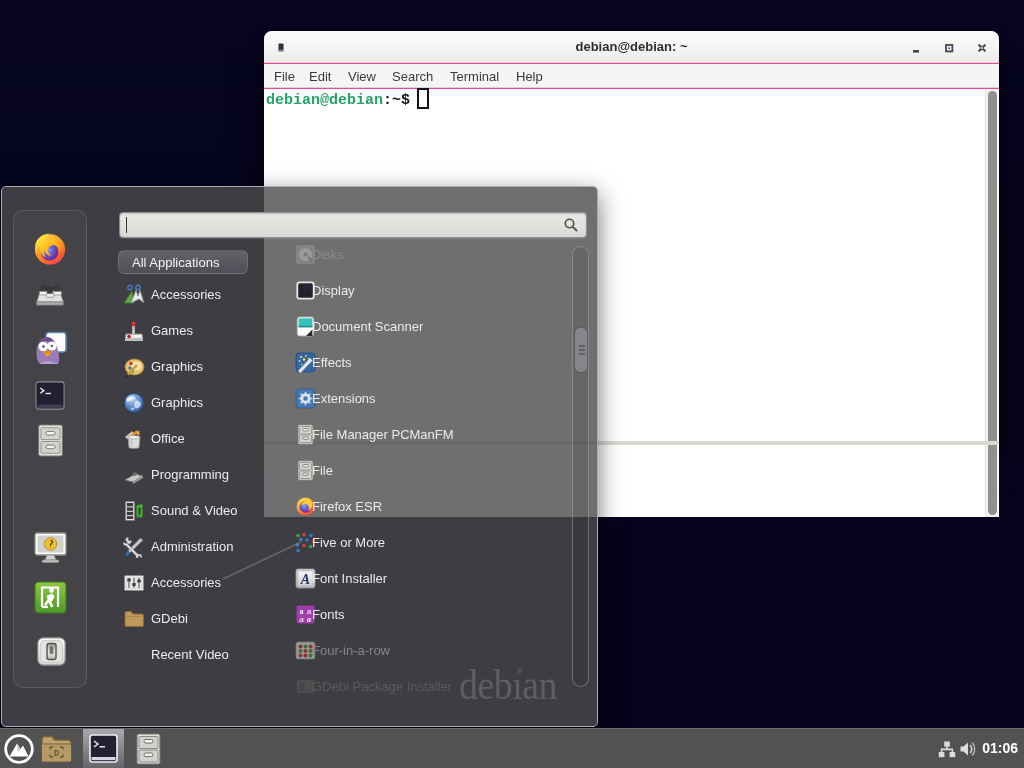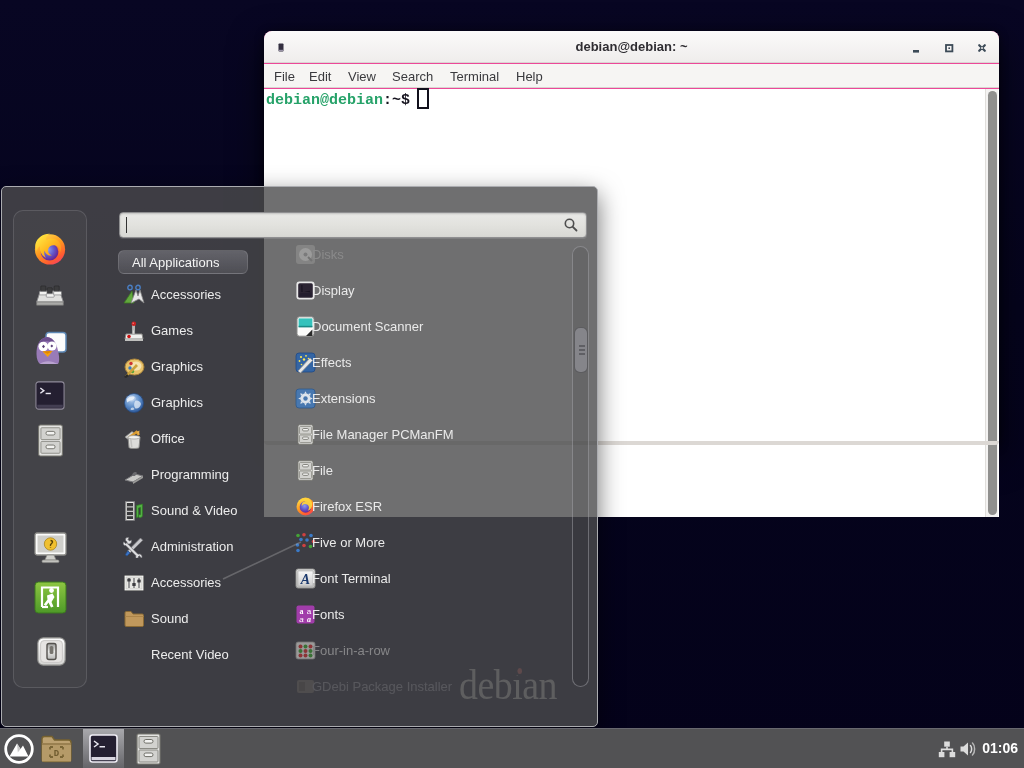--- a/index.html
+++ b/index.html
@@ -313,21 +313,21 @@
           <rect x="14.3" y="7.5" width="3.4" height="3" rx="0.5"></rect>
         </g>
       </svg>
       <span class="cl">Accessories</span>
     </div>
   <div class="cat" style="top:421px">
       <svg class="ci" viewBox="0 0 22 22">
         <path d="M2 5 C2 4 2.5 3.5 3.5 3.5 L8 3.5 L10 6 L19 6 C20 6 20.5 6.5 20.5 7.5 L20.5 17 C20.5 18 20 18.5 19 18.5 L3.5 18.5 C2.5 18.5 2 18 2 17 Z" fill="#c0985c" stroke="#8a6a34" stroke-width="1"></path>
         <path d="M2 8 L20.5 8 L20.5 9 L2 9 Z" fill="#ab8449"></path>
       </svg>
-      <span class="cl">Sound</span>
+      <span class="cl">GDebi</span>
     </div>
   <div class="cat" style="top:457px">
       <span class="cl">Recent Video</span>
     </div>
 
   <div class="app" style="top:57px; opacity:0.5">
       <svg class="ci" viewBox="0 0 21 21">
         <rect x="1" y="1" width="19" height="19" rx="3" fill="#9a9a98"></rect>
         <circle cx="10.5" cy="10.5" r="6.5" fill="#c8c8c6"></circle>
         <circle cx="10.5" cy="10.5" r="2" fill="#888"></circle>
@@ -435,21 +435,21 @@
         <defs>
           <linearGradient id="fsg" x1="0" y1="0" x2="0" y2="1">
             <stop offset="0" stop-color="#fdfdfd"></stop>
             <stop offset="1" stop-color="#c8c8c8"></stop>
           </linearGradient>
         </defs>
         <rect x="1" y="1" width="19" height="19" rx="2" fill="url(#fsg)" stroke="#8a8a88" stroke-width="1"></rect>
         <rect x="2.8" y="2.8" width="15.4" height="15.4" fill="none" stroke="#b0b0ae" stroke-width="1"></rect>
         <text x="10.5" y="15.5" font-family="Liberation Serif, serif" font-style="italic" font-weight="bold" font-size="14" fill="#1c3a6e" text-anchor="middle">A</text>
       </svg>
-      <span class="cl">Font Terminal</span>
+      <span class="cl">Font Installer</span>
     </div>
   <div class="app" style="top:417px">
       <svg class="ci" viewBox="0 0 21 21">
         <rect x="1.5" y="1.5" width="18" height="18" rx="2" fill="#a13daa"></rect>
         <text x="6.5" y="9.5" font-size="8" font-weight="bold" fill="#fff" font-family="Liberation Serif, serif" text-anchor="middle">a</text>
         <text x="14" y="9.5" font-size="8" fill="#fff" font-family="Liberation Sans, sans-serif" text-anchor="middle">a</text>
         <text x="6.5" y="17.5" font-size="8" fill="#fff" font-family="Liberation Sans, sans-serif" font-style="italic" text-anchor="middle">a</text>
         <text x="14" y="17.5" font-size="8" font-weight="bold" font-style="italic" fill="#fff" font-family="Liberation Serif, serif" text-anchor="middle">a</text>
       </svg>
       <span class="cl">Fonts</span>

